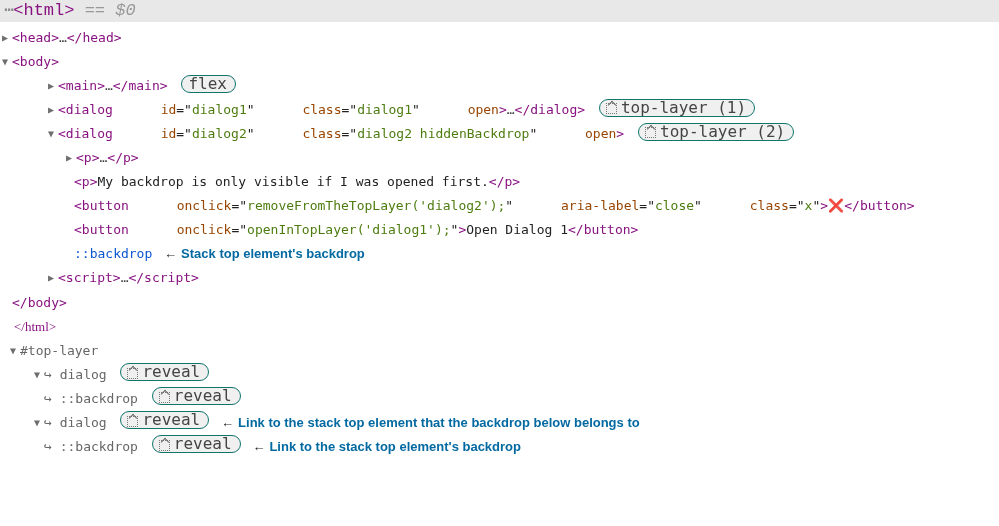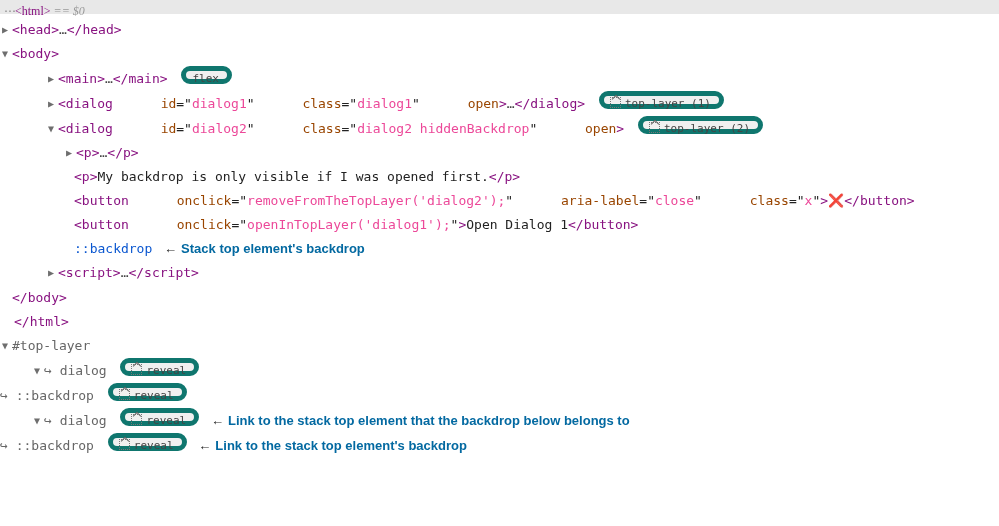--- a/index.html
+++ b/index.html
@@ -8,68 +8,68 @@
     font-family: Menlo, Monaco, Consolas, monospace;
     font-size: 13px;
     line-height: 1.85;
     background: #fff;
     color: #222;
     width: 999px;
   }
   .topbar {
     background: #e8e8e8;
     padding: 0 4px;
-    font-family: Liberation Serif, serif;
+    font-family: Liberation Mono, monospace;
     line-height: 22px;
-    height: 14px;
-    font-size: 12px;
+    height: 22px;
+    font-size: 17px;
   }
   .dots { color: #888; letter-spacing: -1px; }
   .eqvar { color: #999; font-style: italic; }
   .tree { padding: 4px 0 10px 0; }
   .row { white-space: nowrap; position: relative; }
   .ind1 { }
   .ind2 { padding-left: 46px; }
   .ind3 { padding-left: 64px; }
   .ind35 { padding-left: 74px; }
-  .ind05 { padding-left: 14px; }
-  .tl1 { padding-left: 0; }
+  .ind05 { padding-left: 14px; font-family: Liberation Serif, serif; }
+  .tl1 { padding-left: 8px; }
   .tl2 { padding-left: 32px; }
-  .tl3 { }
+  .tl3 { padding-left: 44px; }
   .caret {
     display: inline-block;
     width: 10px;
     text-align: center;
     color: #6e6e6e;
     font-size: 10px;
     margin-right: 2px;
     vertical-align: 1px;
   }
   .nocaret { display:inline-block; width:12px; }
   .tag { color: #881280; }
   .attr { color: #994500; margin-left: 40px; }
-  .str { color: #ec4899; }
+  .str { color: #4d7c0f; }
   .txt { color: #222; }
   .ell { color: #444; }
   .pseudo { color: #0b57d0; font-weight: 500; }
   .arrow-note { color: #0369a1; font-weight: 700; font-family: Arial, Helvetica, sans-serif; font-size: 13px; }
   .arrow-sym { font-weight: 700; font-family: Arial, Helvetica, sans-serif; padding: 0 4px; }
   .redx { color: #d50000; }
 
   .pill {
     display: inline-flex;
-    align-items: flex-start;
+    align-items: center;
     gap: 4px;
     background: #f0f0f0;
-    border: 5px solid #0f766e;
+    border: 1px solid #0f766e;
     border-radius: 10px;
     padding: 0 8px 0 6px;
     height: 18px;
     line-height: 16px;
-    font-size: 11px;
+    font-size: 16px;
     color: #444;
     font-family: Menlo, Monaco, monospace;
     margin-left: 6px;
     vertical-align: 1px;
   }
   .dashed-square {
     display: inline-block;
     width: 11px; height: 11px;
     border: 1px dotted #777;
     position: relative;

